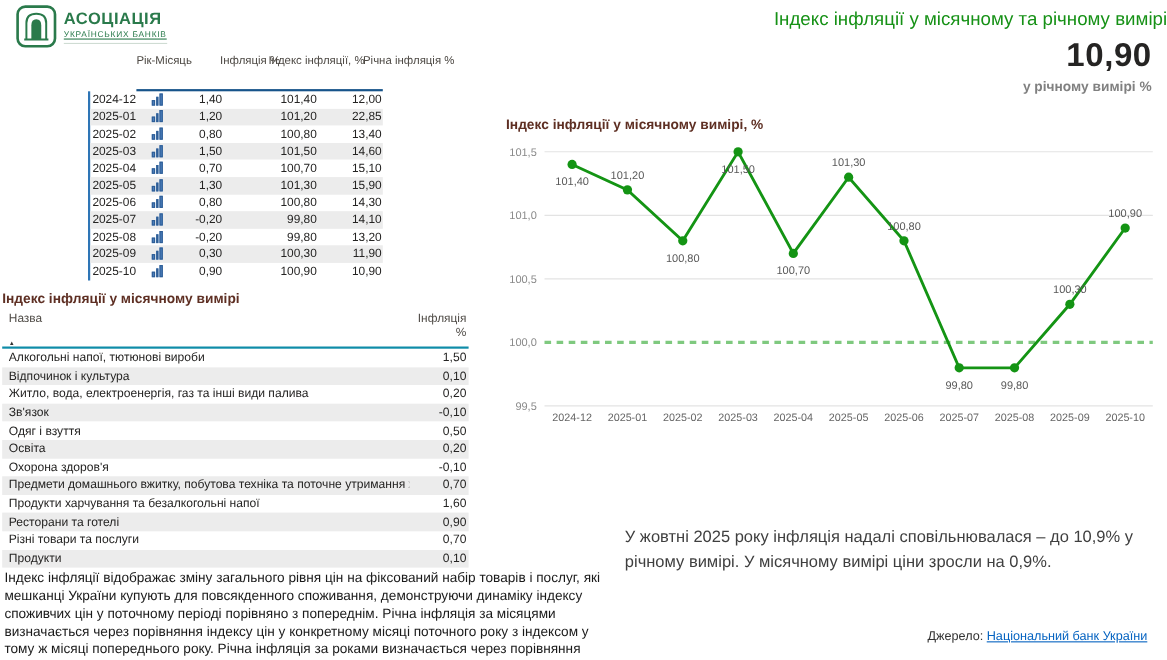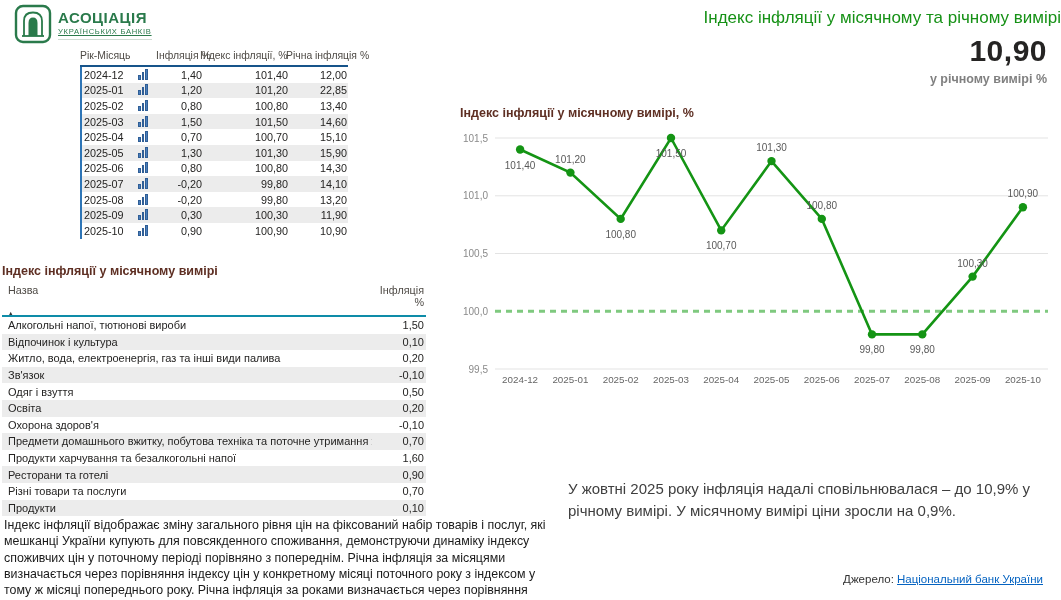--- a/index.html
+++ b/index.html
@@ -20,22 +20,22 @@
   #kpi-value { color:#252423; font-size:30px; font-weight:600; letter-spacing:.5px; }
   #kpi-label { color:#808080; font-size:12.5px; font-weight:bold; margin-top:4px; }
 
   
   .tbl-title { color:#5e2f23; font-weight:bold; font-size:12.5px; margin-bottom:6px; }
   .cell-num { text-align:right; }
 
   
   #monthly-panel { left:80px; top:50px; width:268px; }
   #monthly-head { display:grid; grid-template-columns:56px 20px 44px 86px 59px;
-                  font-size:10.4px; color:#4e4a45; padding-bottom:4px;
-                  border-bottom:2px solid #17548a; }
+                  font-size:10.4px; color:#4e4a45; padding-bottom:20px;
+                  border-bottom:2px solid #17548a;margin-left:44px; }
   #monthly-head .h { white-space:nowrap; }
   #monthly-body { border-left:2px solid #2e75b6; }
   .m-row { display:grid; grid-template-columns:54px 20px 44px 86px 59px;
            align-items:center; height:15.6px; font-size:10.8px; color:#252423;
            padding-left:2px; }
   .m-row:nth-child(even) { background:#ececec; }
   .bars-icon { display:inline-flex; align-items:flex-end; gap:1px; height:10px; }
   .bars-icon i { display:block; width:2.6px; background:#4a7ebb; border:0.5px solid #2f5e96; }
   .bars-icon i:nth-child(1){height:5px;} .bars-icon i:nth-child(2){height:8px;}
   .bars-icon i:nth-child(3){height:11px;}

